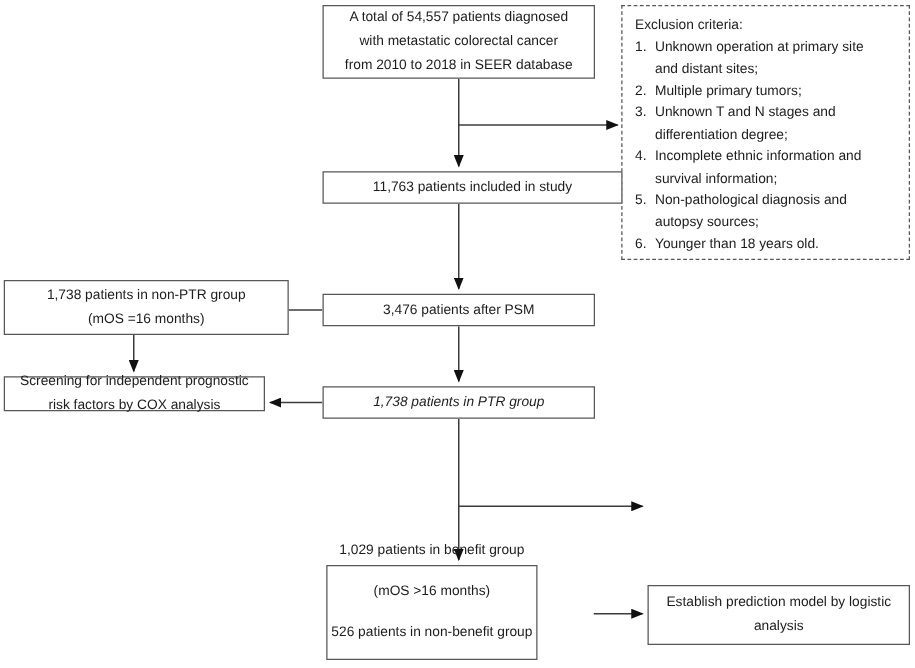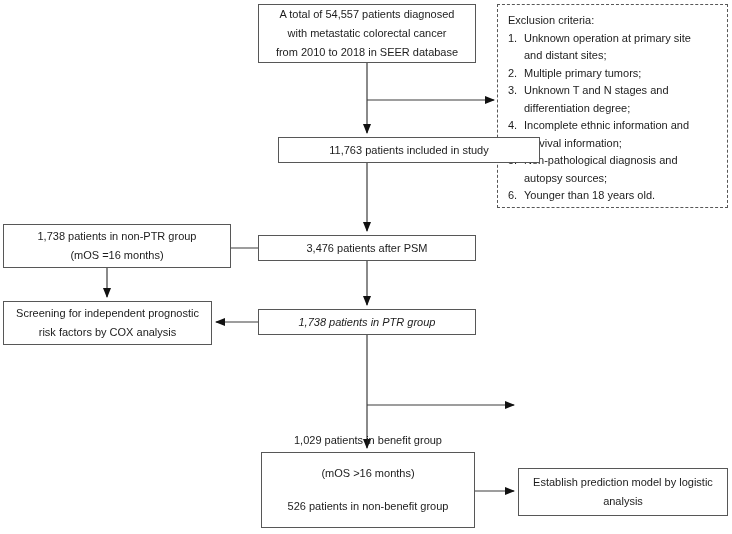--- a/index.html
+++ b/index.html
@@ -23,27 +23,27 @@
     align-items:center;
     text-align:center;
     font-size:11px;
     line-height:19px;
     color:#1c1c1c;
   }
   .box.dashed { border:1px dashed #575757; }
   .box .ln { white-space:nowrap; }
   
   #box-total     { left:258px; top:4px;   width:218px; height:59px; }
-  #box-included  { left:258px; top:137px; width:262px; height:26px;margin-left:20px; }
+  #box-included  { left:258px; top:137px; width:240px; height:26px; }
   #box-psm       { left:258px; top:235px; width:218px; height:26px; }
   #box-ptr       { left:258px; top:309px; width:218px; height:26px;font-style:italic; }
-  #box-outcome   { left:261px; top:452px; width:214px; height:76px;gap:14px; }
+  #box-outcome   { left:261px; top:452px; width:169px; height:76px;gap:14px; }
   
   #box-nonptr    { left:3px;   top:224px; width:228px; height:44px; }
-  #box-screening { left:3px;   top:301px; width:209px; height:44px;align-items:center; }
+  #box-screening { left:3px;   top:301px; width:209px; height:28px;align-items:center; }
   
   #box-model     { left:518px; top:468px; width:210px; height:48px; }
   #box-excludefu { left:518px; top:374px; width:210px; height:59px; line-height:19px; }
   
   #box-exclusion {
     left:497px; top:4px; width:231px; height:204px;
     justify-content:flex-start; align-items:stretch;
     text-align:left; padding:7px 6px 0 10px;
     line-height:17.5px;
   }

